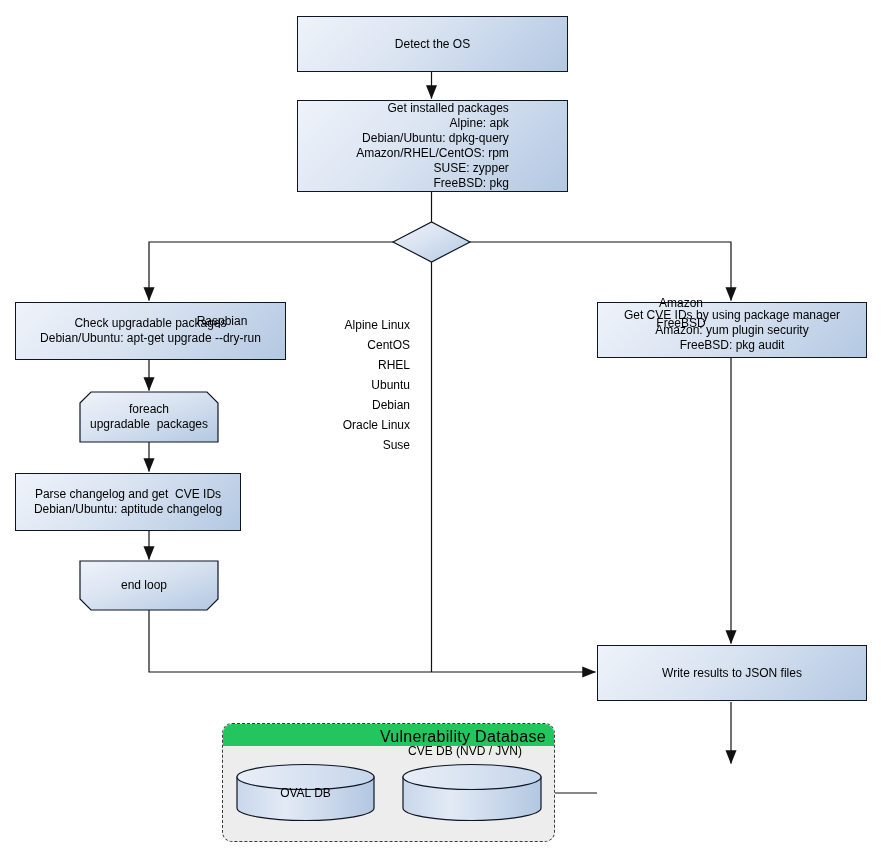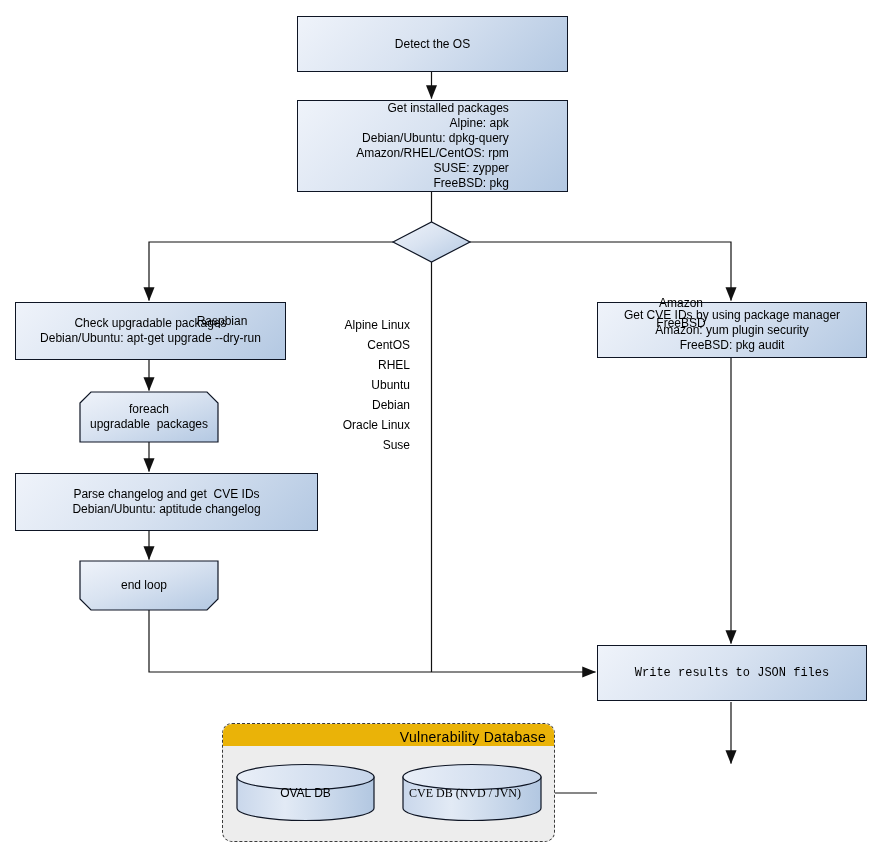--- a/index.html
+++ b/index.html
@@ -26,24 +26,24 @@
     position:absolute;font-size:12px;line-height:20px;white-space:pre-wrap;z-index:3;margin-top:48px;
   }
   
   .db-group{
     position:absolute;left:222px;top:723px;width:333px;height:119px;box-sizing:border-box;
     background:var(--db-group-fill,#ededed);
     border:1.6px dashed var(--db-group-border,#3c3c3c);
     border-radius:10px;z-index:0;
   }
   .db-group .db-header{
-    height:22px;background:#eab308;border-radius:9px 9px 0 0;
+    height:22px;background:#22c55e;border-radius:9px 9px 0 0;
     display:flex;align-items:center;justify-content:flex-end;
     padding:4px 8px 0 0;box-sizing:border-box;
-    font-size:14px;letter-spacing:0.3px;color:#000;
+    font-size:16px;letter-spacing:0.3px;color:#000;
   }
   
   svg.layer{position:absolute;left:0;top:0;z-index:1;}
   .shape{fill:url(#nodeGrad);stroke:var(--node-border,#0e1524);stroke-width:1.2;}
   .cyl-body{fill:url(#cylGrad);stroke:var(--node-border,#0e1524);stroke-width:1.2;}
   .cyl-lid{fill:url(#lidGrad);stroke:var(--node-border,#0e1524);stroke-width:1.2;}
   .edge{fill:none;stroke:var(--edge-color,#111111);stroke-width:1.2;}
   .boxes{position:absolute;left:0;top:0;width:881px;height:857px;z-index:2;pointer-events:none;}
   .boxes > *{pointer-events:auto;}
 </style>
@@ -116,45 +116,45 @@
 Alpine: apk
 Debian/Ubuntu: dpkg-query
 Amazon/RHEL/CentOS: rpm
 SUSE: zypper
 FreeBSD: pkg</div>
     </div>
 
     <div class="label" style="left:80px;top:392px;width:138px;height:50px;">foreach
 upgradable  packages</div>
 
-    <div class="node" style="left:15px;top:473px;width:303px;height:58px;">
+    <div class="node" style="left:15px;top:473px;width:226px;height:58px;">
       <div class="txt">Parse changelog and get  CVE IDs
 Debian/Ubuntu: aptitude changelog</div>
     </div>
 
     <div class="label" style="left:80px;top:561px;width:128px;height:49px;">end loop</div>
 
     <div class="node" style="left:597px;top:302px;width:270px;height:56px;">
       <div class="txt">Get CVE IDs by using package manager
 Amazon: yum plugin security
 FreeBSD: pkg audit</div>
     </div>
 
-    <div class="node" style="left:597px;top:645px;width:270px;height:56px;font-family:Liberation Mono, monospace;">
+    <div class="node" style="left:597px;top:645px;width:270px;height:56px;">
       <div class="txt">Write results to JSON files</div>
     </div>
 
 
     <div class="edge-label" style="left:182px;top:263px;width:80px;text-align:center;">Raspbian</div>
     <div class="edge-label" style="left:300px;top:267px;width:110px;text-align:right;">Alpine Linux
 CentOS
 RHEL
 Ubuntu
 Debian
 Oracle Linux
 Suse</div>
     <div class="edge-label" style="left:641px;top:245px;width:80px;text-align:center;">Amazon
 FreeBSD</div>
 
     <div class="label" style="left:237px;top:785px;width:137px;height:16px;">OVAL DB</div>
-    <div class="label" style="left:403px;top:785px;width:124px;height:16px;font-family:Liberation Serif, serif;">CVE DB (NVD / JVN)</div>
+    <div class="label" style="left:403px;top:743px;width:124px;height:16px;">CVE DB (NVD / JVN)</div>
   </div>
 </div>
 
 </body></html>

